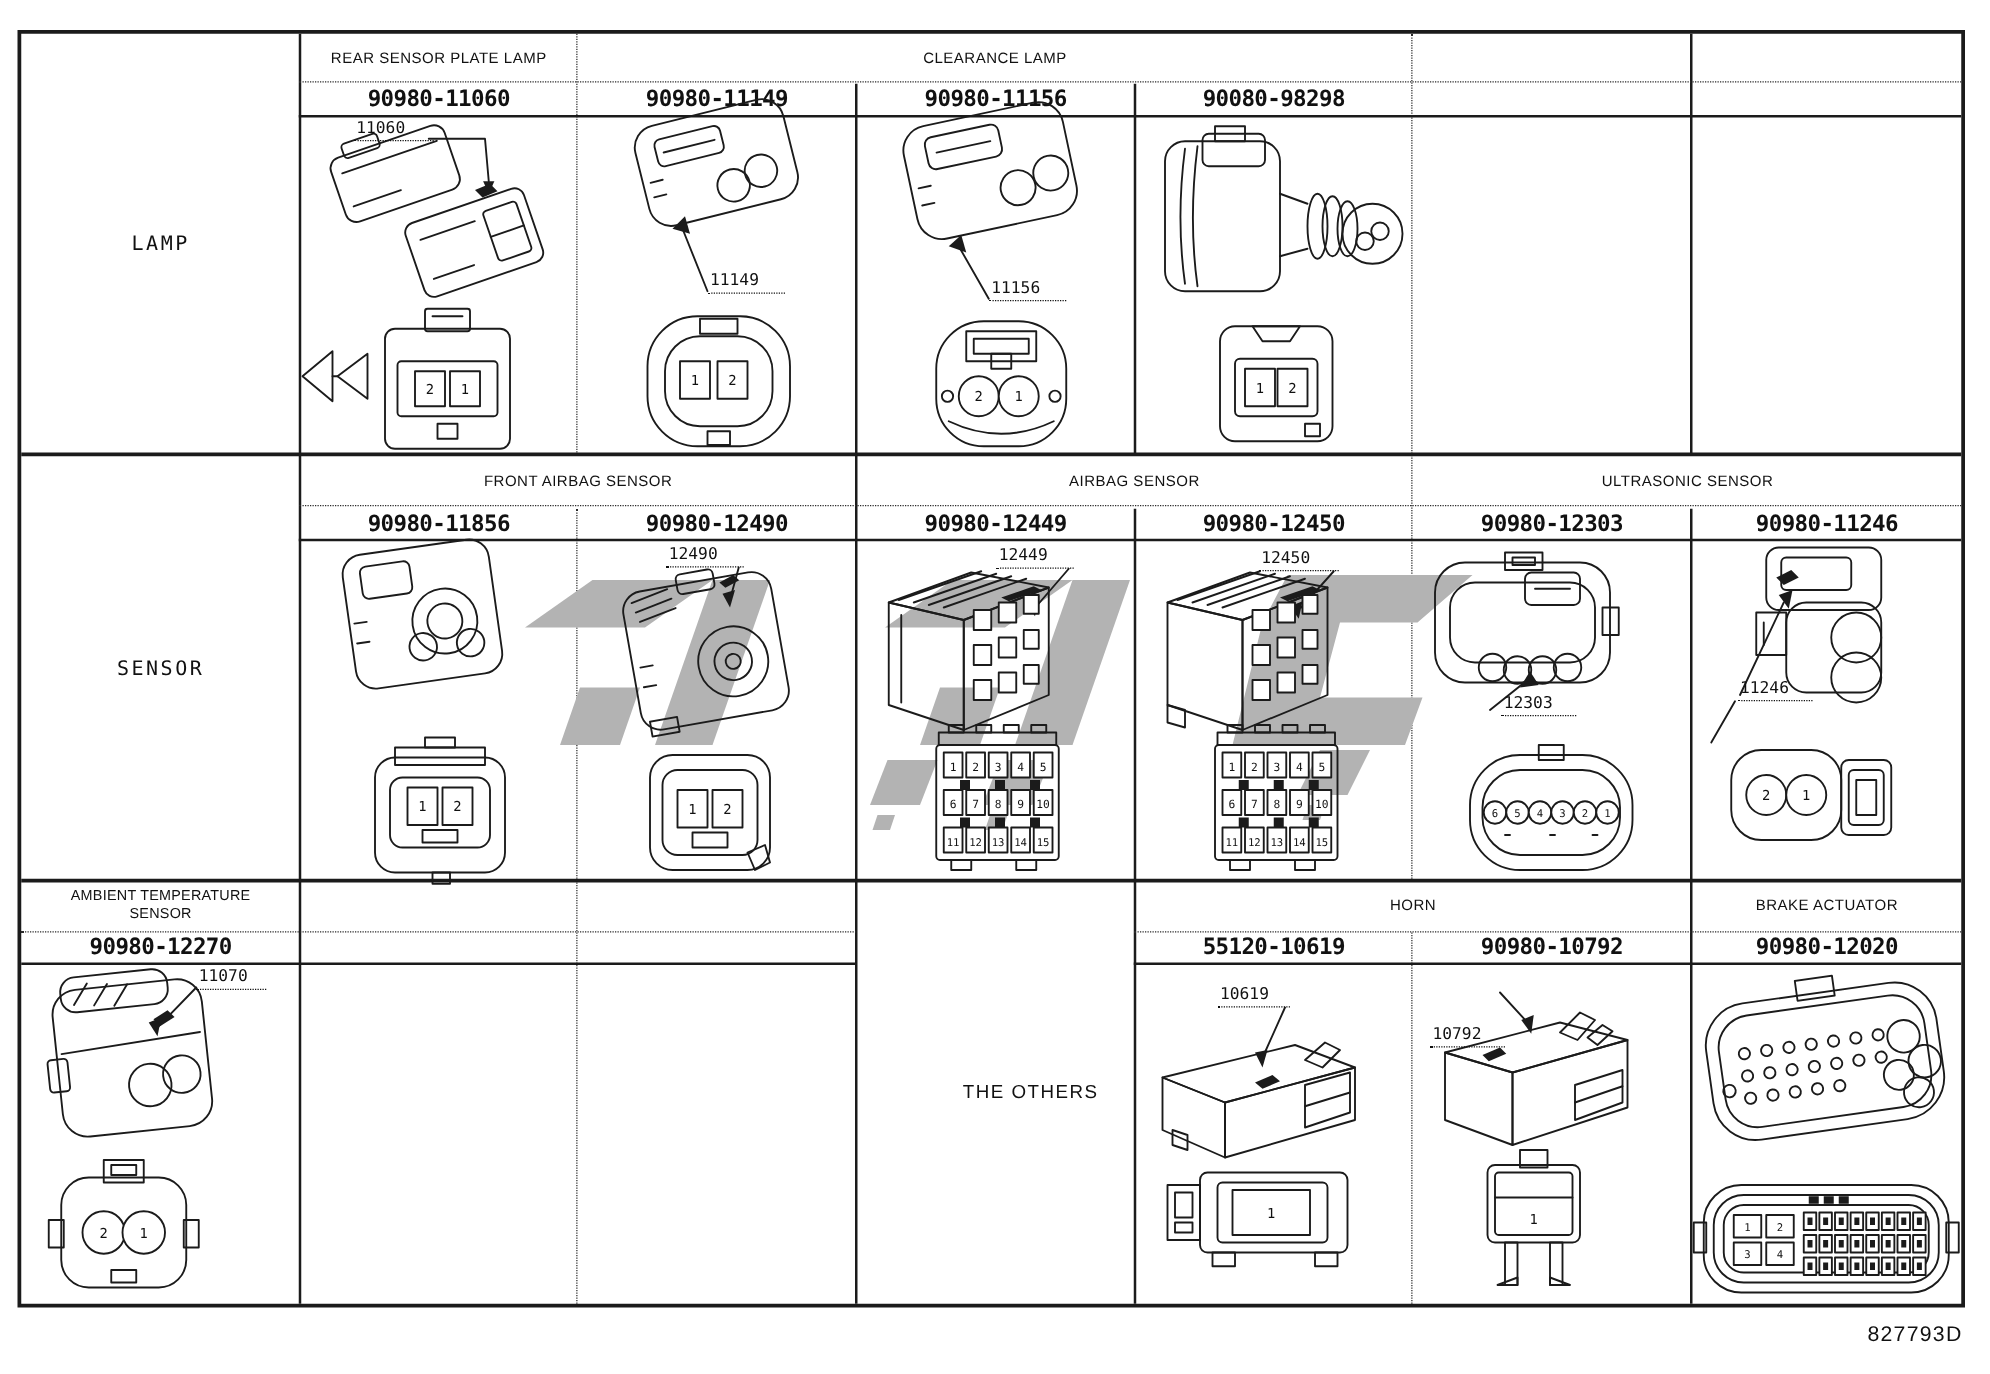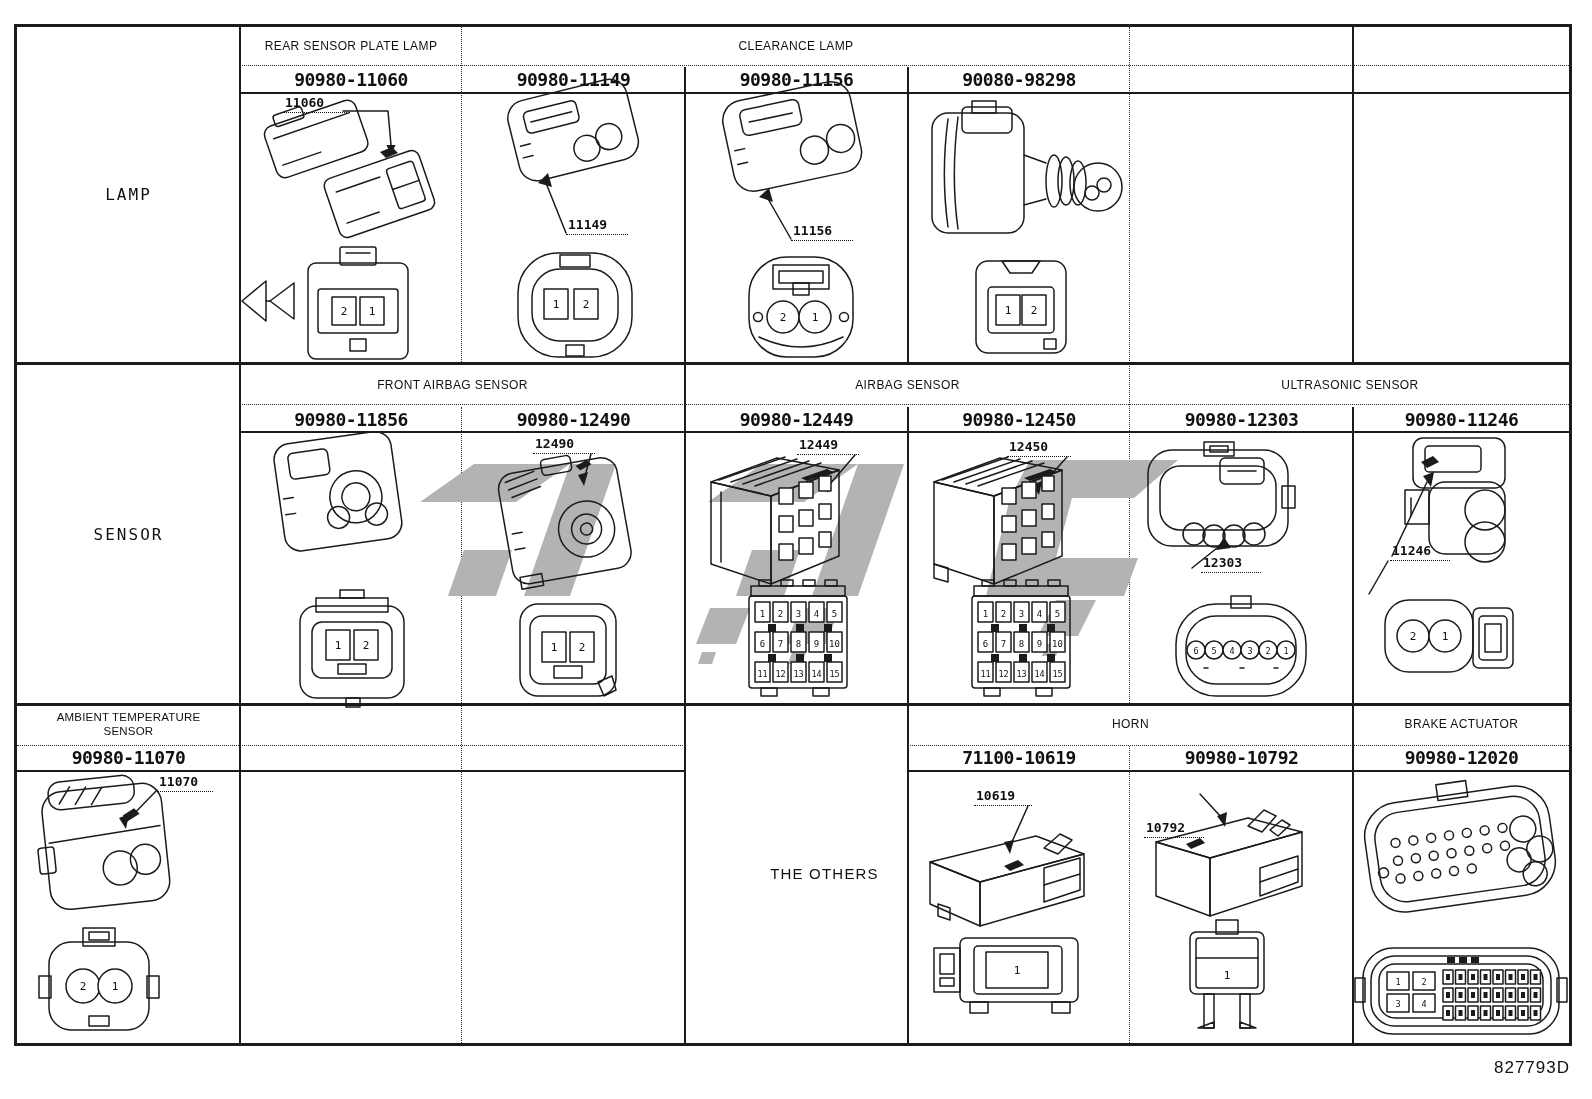--- a/index.html
+++ b/index.html
@@ -17,21 +17,21 @@
   
   .cellflex{position:absolute;display:flex;align-items:center;justify-content:center;text-align:center;}
   .hdr{font-size:12px;letter-spacing:.4px;}
   .hdr2{font-size:11.5px;line-height:14px;letter-spacing:.2px;flex-direction:column;}
   .pn{font-family:"DejaVu Sans Mono",monospace;font-weight:700;font-size:18px;letter-spacing:-.5px;}
   .rowlab{font-family:"DejaVu Sans Mono",monospace;font-size:16px;letter-spacing:2px;}
   .others{font-family:"Liberation Sans",sans-serif;font-size:15px;letter-spacing:1.2px;}
   .code{position:absolute;font-size:17px;letter-spacing:1px;font-family:"Liberation Sans",sans-serif;}
   
   .callout{position:absolute;font-family:"DejaVu Sans Mono",monospace;font-size:13px;line-height:13px;
-           padding:0 2px 3px 2px;border-bottom:1.5px dotted #111;z-index:4;font-weight:bold;}
+           padding:0 2px 3px 2px;border-bottom:1.5px dotted #111;z-index:4;}
   
   svg.art{position:absolute;overflow:visible;z-index:3;stroke:#1b1b1b;fill:none;
           stroke-width:1.5;stroke-linejoin:round;stroke-linecap:round;}
   svg.art text{stroke:none;fill:#111;font-family:"DejaVu Sans Mono",monospace;}
   .blk{fill:#1b1b1b;stroke:none;}
   .wc{fill:#ffffff;}
   .pin{font-size:11px;text-anchor:middle;}
   .pin9{font-size:9px;text-anchor:middle;}
   .pin8{font-size:8.5px;text-anchor:middle;}
   .wm{position:absolute;left:410px;top:450px;z-index:1;}
@@ -94,40 +94,40 @@
   <div class="cellflex rowlab" style="left:18px;top:365px;width:221px;height:338px;">SENSOR</div>
 
   <div class="cellflex hdr" style="left:241px;top:26px;width:220px;height:39px;">REAR SENSOR PLATE LAMP</div>
   <div class="cellflex hdr" style="left:463px;top:26px;width:666px;height:39px;">CLEARANCE LAMP</div>
 
   <div class="cellflex pn" style="left:241px;top:67px;width:220px;height:25px;">90980-11060</div>
   <div class="cellflex pn" style="left:463px;top:67px;width:221px;height:25px;">90980-11149</div>
   <div class="cellflex pn" style="left:686px;top:67px;width:221px;height:25px;">90980-11156</div>
   <div class="cellflex pn" style="left:909px;top:67px;width:220px;height:25px;">90080-98298</div>
 
-  <div class="cellflex hdr" style="left:231px;top:366px;width:443px;height:38px;">FRONT AIRBAG SENSOR</div>
+  <div class="cellflex hdr" style="left:241px;top:366px;width:443px;height:38px;">FRONT AIRBAG SENSOR</div>
   <div class="cellflex hdr" style="left:1131px;top:366px;width:438px;height:38px;">ULTRASONIC SENSOR</div>
   <div class="cellflex hdr" style="left:686px;top:366px;width:443px;height:38px;">AIRBAG SENSOR</div>
 
   <div class="cellflex pn" style="left:241px;top:407px;width:220px;height:24px;">90980-11856</div>
   <div class="cellflex pn" style="left:463px;top:407px;width:221px;height:24px;">90980-12490</div>
   <div class="cellflex pn" style="left:686px;top:407px;width:221px;height:24px;">90980-12449</div>
   <div class="cellflex pn" style="left:909px;top:407px;width:220px;height:24px;">90980-12450</div>
   <div class="cellflex pn" style="left:1131px;top:407px;width:221px;height:24px;">90980-12303</div>
   <div class="cellflex pn" style="left:1354px;top:407px;width:215px;height:24px;">90980-11246</div>
 
   <div class="cellflex hdr hdr2" style="left:18px;top:705px;width:221px;height:38px;">
       <div>AMBIENT TEMPERATURE</div>
       <div>SENSOR</div>
   </div>
   <div class="cellflex hdr" style="left:909px;top:705px;width:443px;height:38px;">HORN</div>
   <div class="cellflex hdr" style="left:1354px;top:705px;width:215px;height:38px;">BRAKE ACTUATOR</div>
 
-  <div class="cellflex pn" style="left:18px;top:746px;width:221px;height:23px;">90980-11070</div>
-  <div class="cellflex pn" style="left:909px;top:746px;width:220px;height:23px;">71100-10619</div>
+  <div class="cellflex pn" style="left:18px;top:746px;width:221px;height:23px;">90980-12270</div>
+  <div class="cellflex pn" style="left:909px;top:746px;width:220px;height:23px;">55120-10619</div>
   <div class="cellflex pn" style="left:1131px;top:746px;width:221px;height:23px;">90980-10792</div>
   <div class="cellflex pn" style="left:1354px;top:746px;width:215px;height:23px;">90980-12020</div>
 
   <div class="cellflex others" style="left:714px;top:705px;width:221px;height:336px;">THE OTHERS</div>
 
   <div class="code" style="left:1420px;top:1058px;width:150px;text-align:right;">827793D</div>
 
   <div class="callout" style="left:283px;top:96px;width:60px;">11060</div>
   <div class="callout" style="left:566px;top:218px;width:58px;">11149</div>
   <div class="callout" style="left:791px;top:224px;width:58px;">11156</div>

